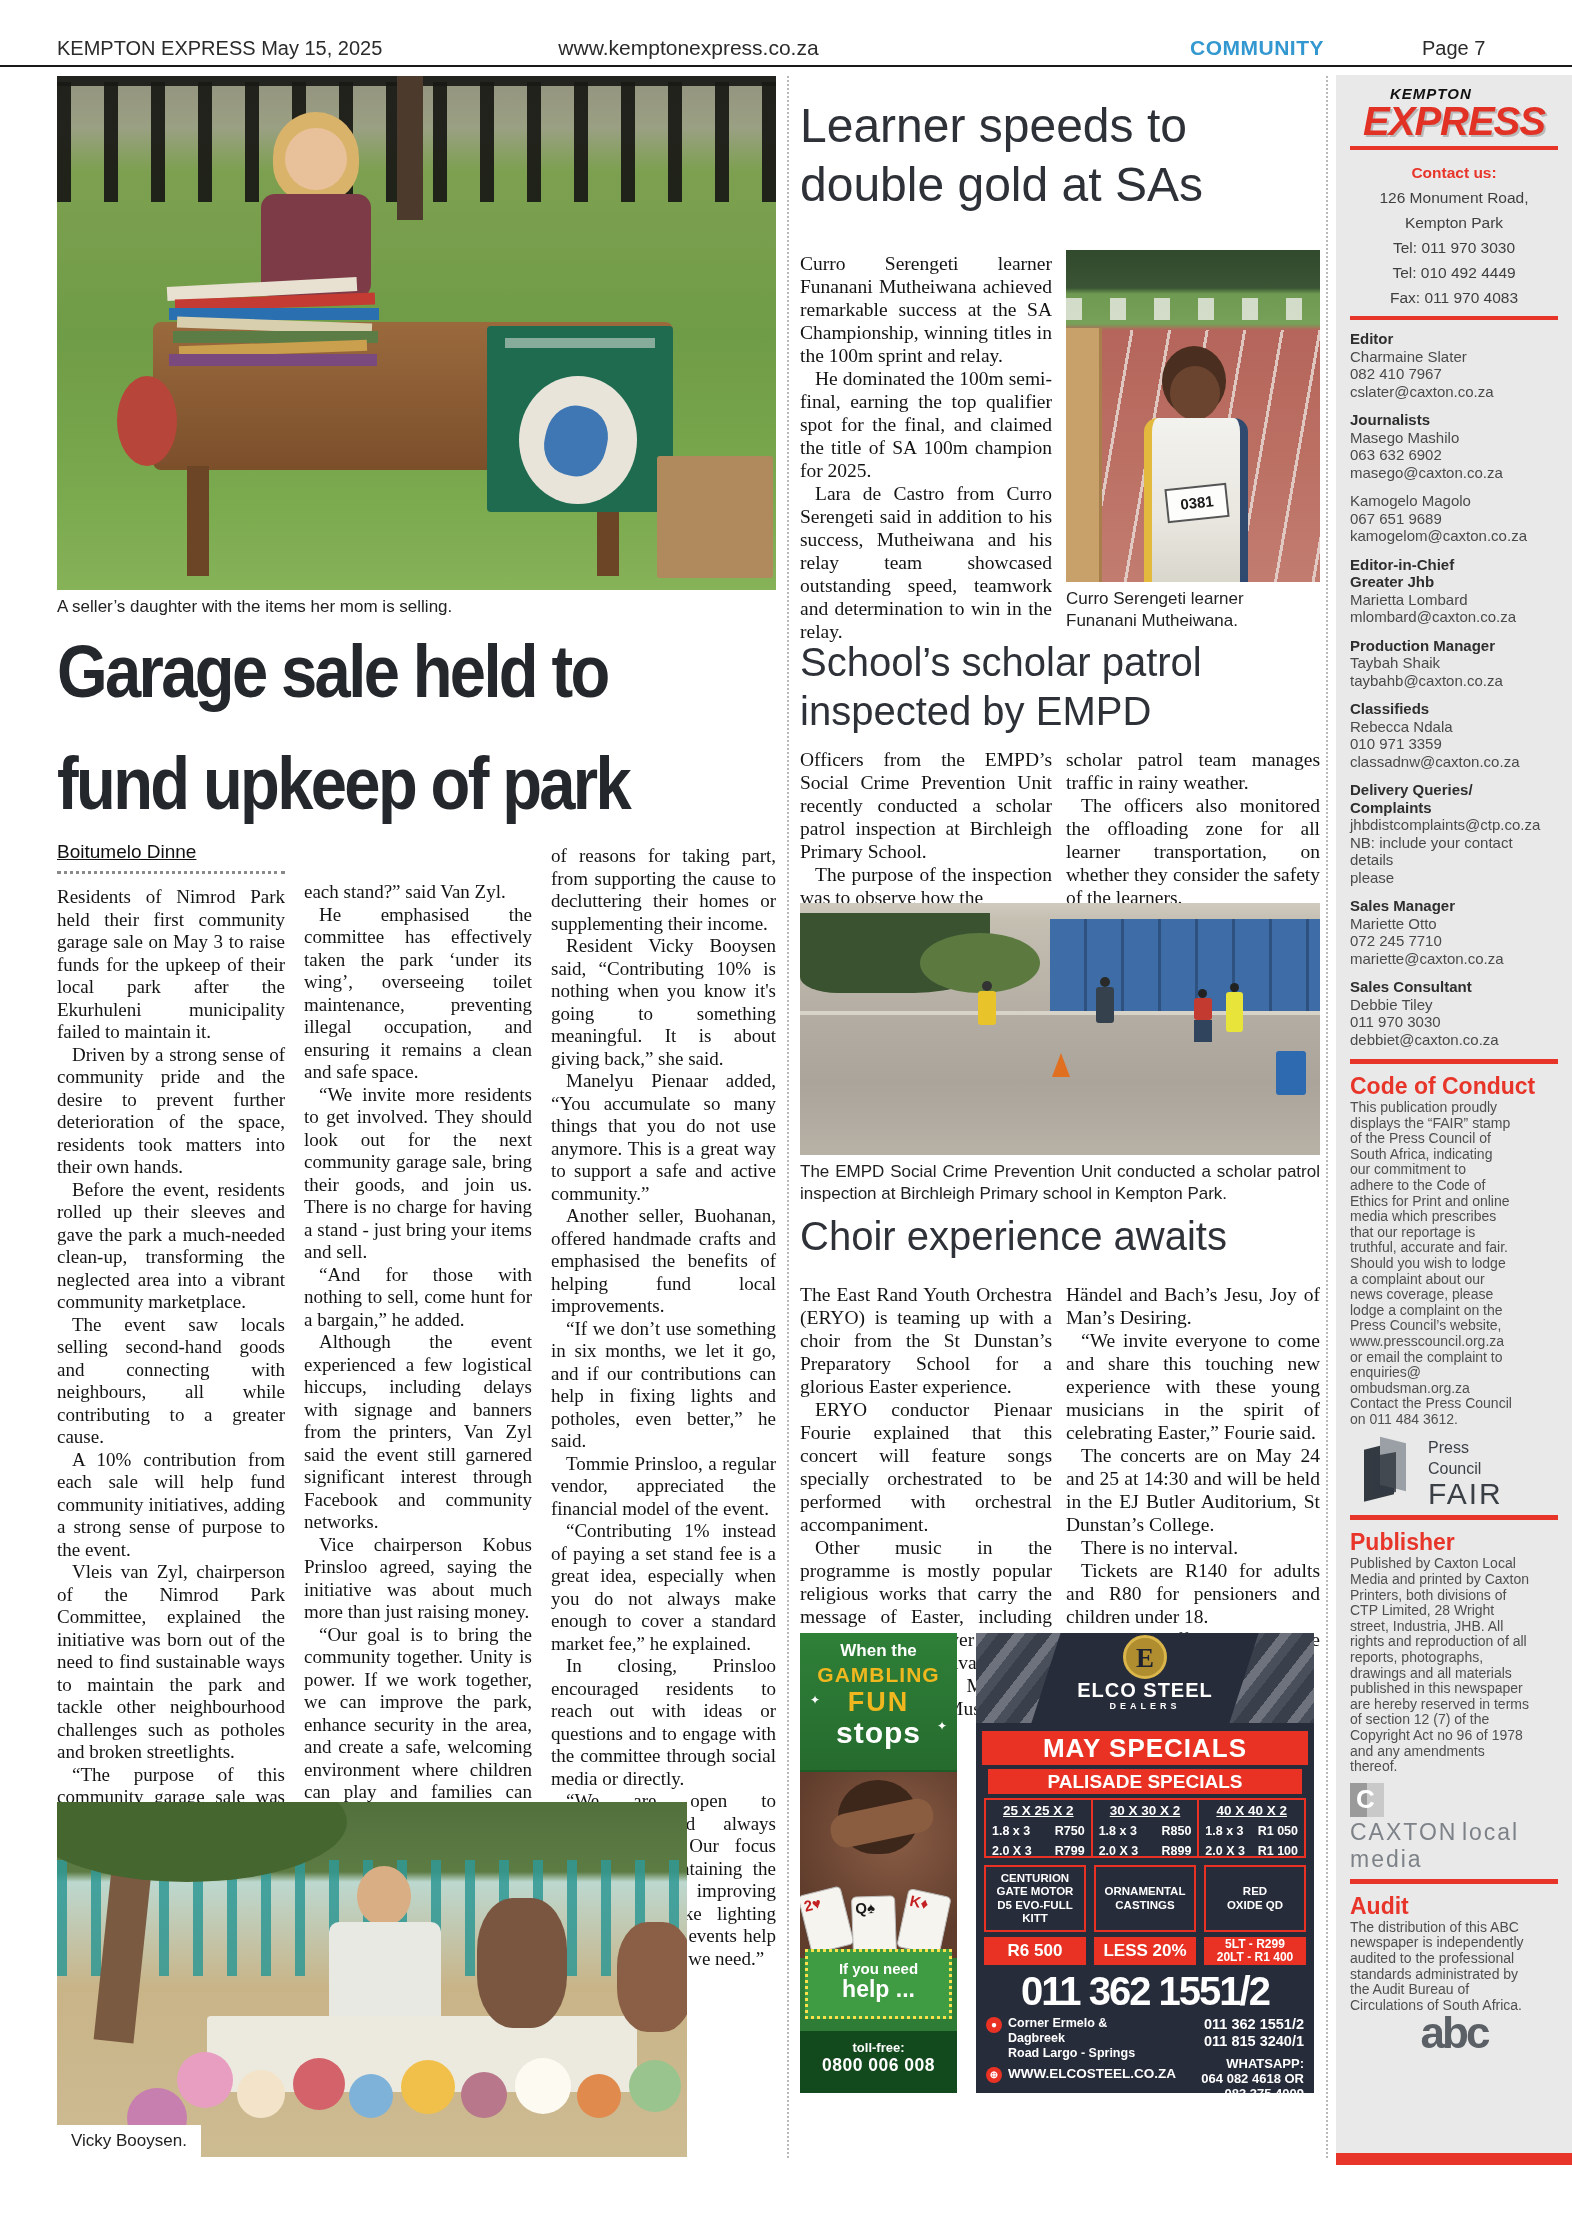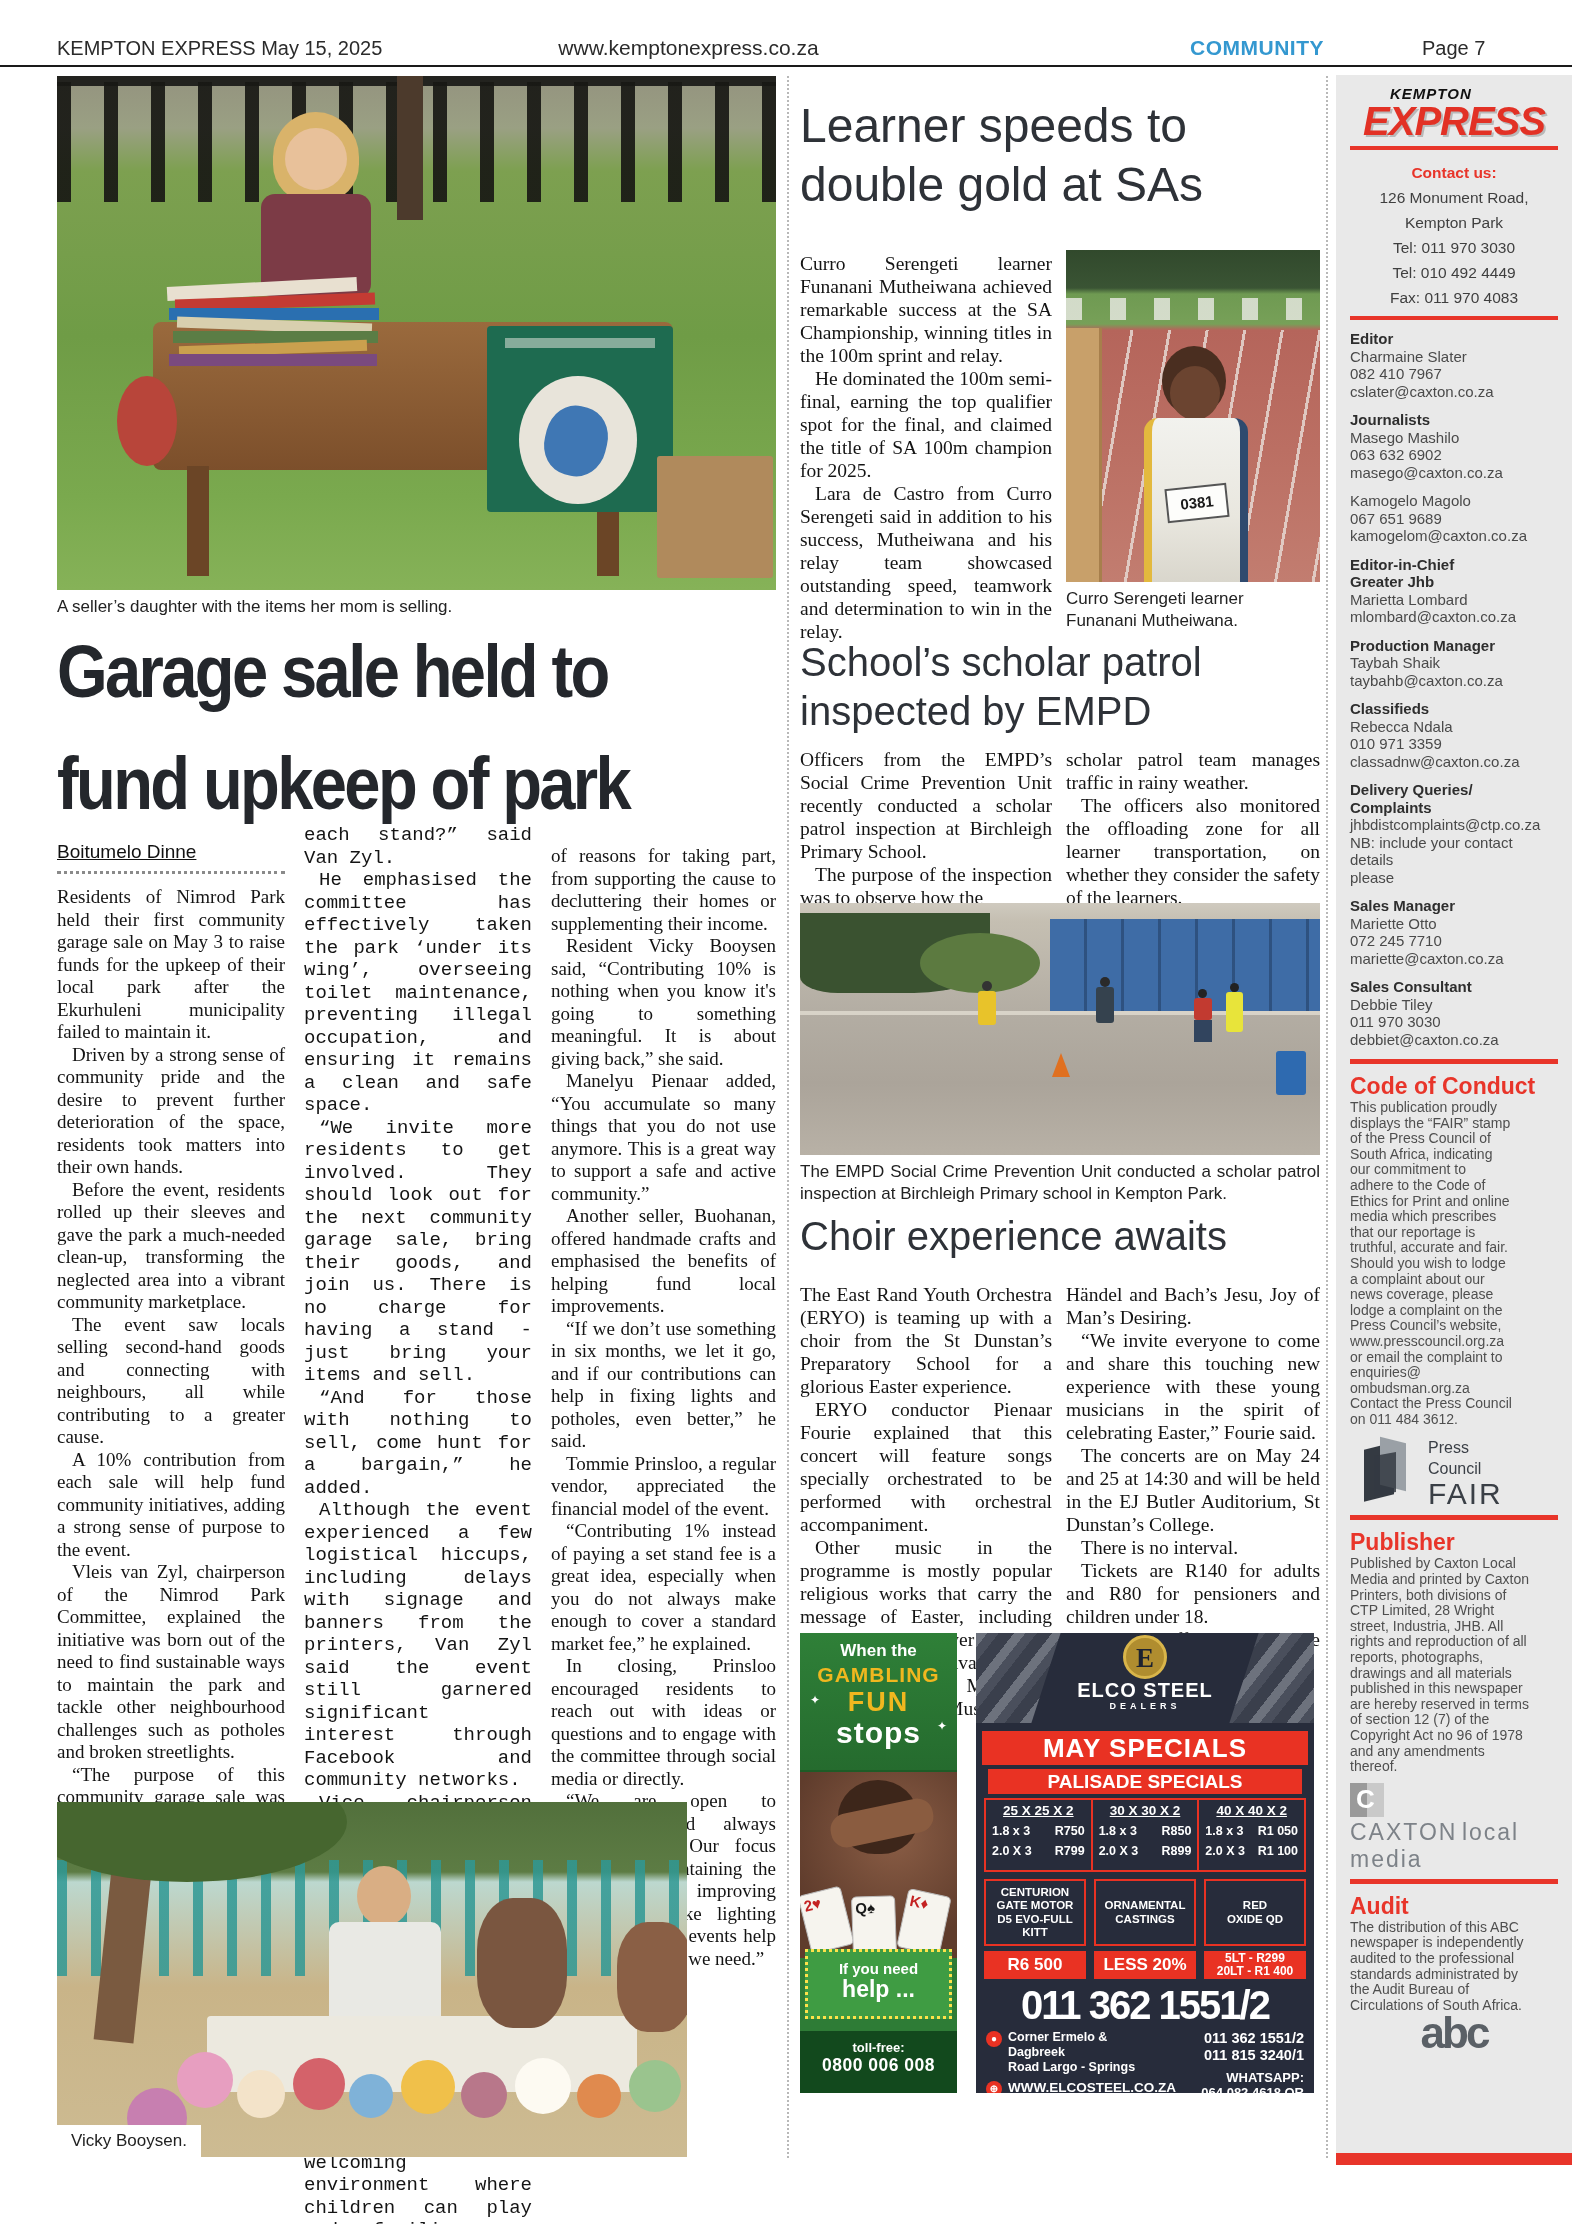--- a/index.html
+++ b/index.html
@@ -85,21 +85,21 @@
   .elco .strip { position:absolute; top:0; left:0; width:100%; height:90px;
      background:repeating-linear-gradient(128deg,#6d727d 0 9px,#4a4f5c 9px 18px,#3a3f4c 18px 30px); }
   .elco .strip:after { content:""; position:absolute; left:70px; top:0; width:198px; height:90px; background:#272c3b; transform:skewX(-18deg); }
   .elco .logo { position:absolute; top:2px; left:0; width:100%; text-align:center; z-index:3; }
   .elco .coin { width:44px; height:44px; margin:0 auto; border-radius:50%; background:#b08d2f; border:3px solid #d9b54a; color:#1d2230; font-weight:bold; font-size:27px; line-height:40px; font-family:"Liberation Serif", serif; }
   .elco .ln1 { font-size:20px; font-weight:bold; letter-spacing:1px; line-height:22px; }
   .elco .ln2 { font-size:9px; font-weight:bold; letter-spacing:4px; }
   .elco .banner { position:relative; z-index:3; background:#e93223; text-align:center; font-weight:bold; }
   .elco .may { margin:6px 6px 4px 6px; height:34px; font-size:26px; line-height:34px; letter-spacing:1px; }
   .elco .pal { margin:0 12px 4px 12px; height:25px; font-size:19px; line-height:25px; }
-  .elco .tbl { display:flex; margin:0 8px; height:74px; border:2px solid #e93223; }
+  .elco .tbl { display:flex; margin:0 8px; height:60px; border:2px solid #e93223; }
   .elco .tcol { flex:1; padding:3px 6px; border-right:2px solid #e93223; }
   .elco .tcol:last-child { border-right:none; }
   .elco .tsize { text-align:center; font-weight:bold; font-size:13.5px; text-decoration:underline; margin-bottom:3px; }
   .elco .trow { display:flex; justify-content:space-between; font-weight:bold; font-size:12.5px; line-height:20px; }
   .elco .boxes { display:flex; gap:8px; margin:7px 8px 0 8px; height:100px; }
   .elco .bx { flex:1; display:flex; flex-direction:column; }
   .elco .bx .ttl { border:2px solid #e93223; flex:1; text-align:center; font-weight:bold; font-size:11.5px; line-height:13.5px; white-space:pre-line; display:flex; align-items:center; justify-content:center; }
   .elco .bx .prc { margin-top:5px; background:#e93223; text-align:center; font-weight:bold; font-size:17px; height:28px; line-height:28px; }
   .elco .bx .prc.two { font-size:12px; line-height:13px; padding-top:1px; white-space:pre-line; height:28px; }
   .elco .bigph { text-align:center; font-weight:bold; font-size:40px; letter-spacing:-2px; margin-top:4px; }
@@ -173,21 +173,21 @@
   <div class="ncol" style="left:57px; top:886px; width:228px; height:908px;">
       <p>Residents of Nimrod Park held their first community garage sale on May 3 to raise funds for the upkeep of their local park after the Ekurhuleni municipality failed to maintain it.</p>
       <p>Driven by a strong sense of community pride and the desire to prevent further deterioration of the space, residents took matters into their own hands.</p>
       <p>Before the event, residents rolled up their sleeves and gave the park a much-needed clean-up, transforming the neglected area into a vibrant community marketplace.</p>
       <p>The event saw locals selling second-hand goods and connecting with neighbours, all while contributing to a greater cause.</p>
       <p>A 10% contribution from each sale will help fund community initiatives, adding a strong sense of purpose to the event.</p>
       <p>Vleis van Zyl, chairperson of the Nimrod Park Committee, explained the initiative was born out of the need to find sustainable ways to maintain the park and tackle other neighbourhood challenges such as potholes and broken streetlights.</p>
       <p>“The purpose of this community garage sale was to raise funds for maintaining the park.</p>
       <p>“As a committee, we brainstormed ideas and thought, why not sell the second-hand items we have at home and take a small donation from</p>
     </div>
-  <div class="ncol" style="left:304px; top:824px; width:228px; height:950px;font-family:Liberation Mono, monospace;">
+  <div class="ncol" style="left:304px; top:881px; width:228px; height:950px;">
       <p>each stand?” said Van Zyl.</p>
       <p>He emphasised the committee has effectively taken the park ‘under its wing’, overseeing toilet maintenance, preventing illegal occupation, and ensuring it remains a clean and safe space.</p>
       <p>“We invite more residents to get involved. They should look out for the next community garage sale, bring their goods, and join us. There is no charge for having a stand - just bring your items and sell.</p>
       <p>“And for those with nothing to sell, come hunt for a bargain,” he added.</p>
       <p>Although the event experienced a few logistical hiccups, including delays with signage and banners from the printers, Van Zyl said the event still garnered significant interest through Facebook and community networks.</p>
       <p>Vice chairperson Kobus Prinsloo agreed, saying the initiative was about much more than just raising money.</p>
       <p>“Our goal is to bring the community together. Unity is power. If we work together, we can improve the park, enhance security in the area, and create a safe, welcoming environment where children can play and families can gather,” said Prinsloo.</p>
       <p>He added they plan to make the garage sale a regular event, following the success of previous community activities such as a family day and a school market day.</p>
       <p>Community members who participated had a variety</p>
     </div>

